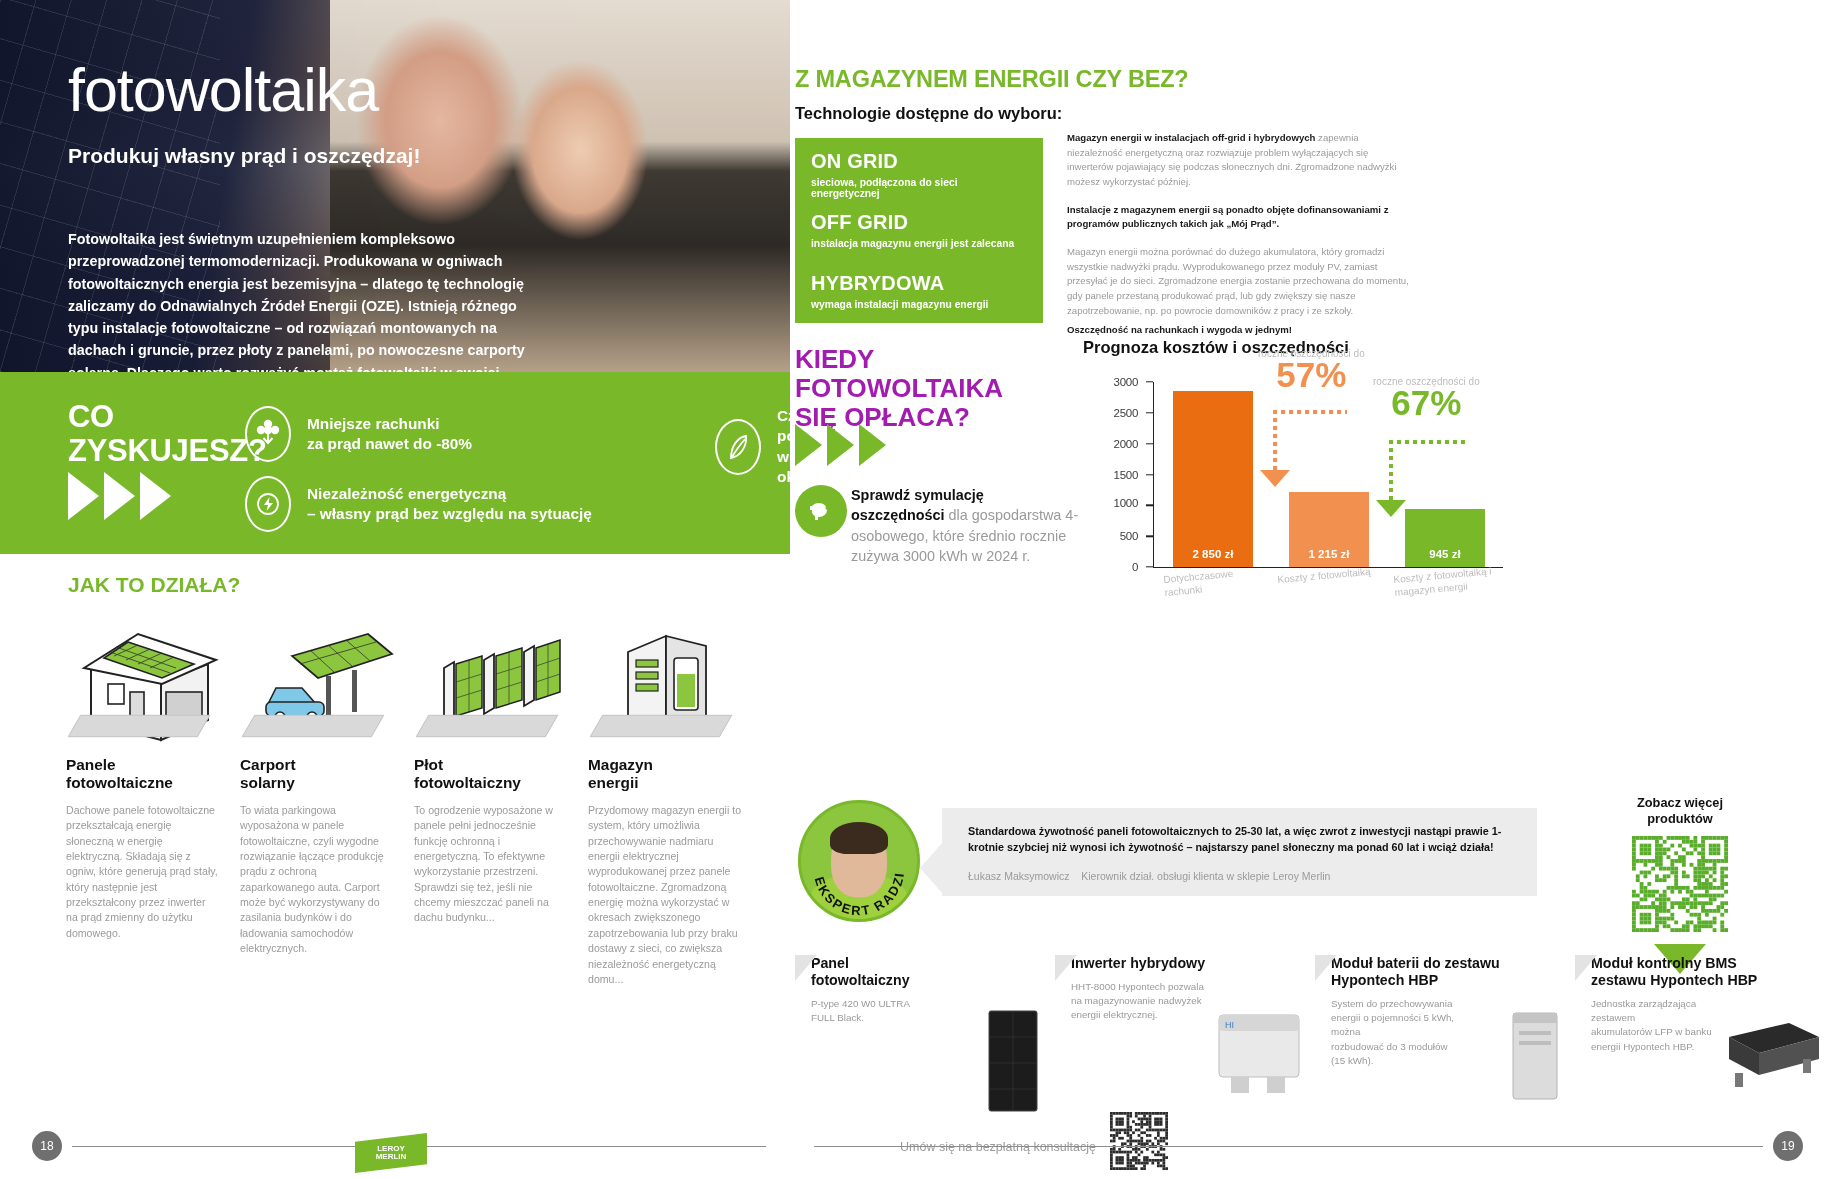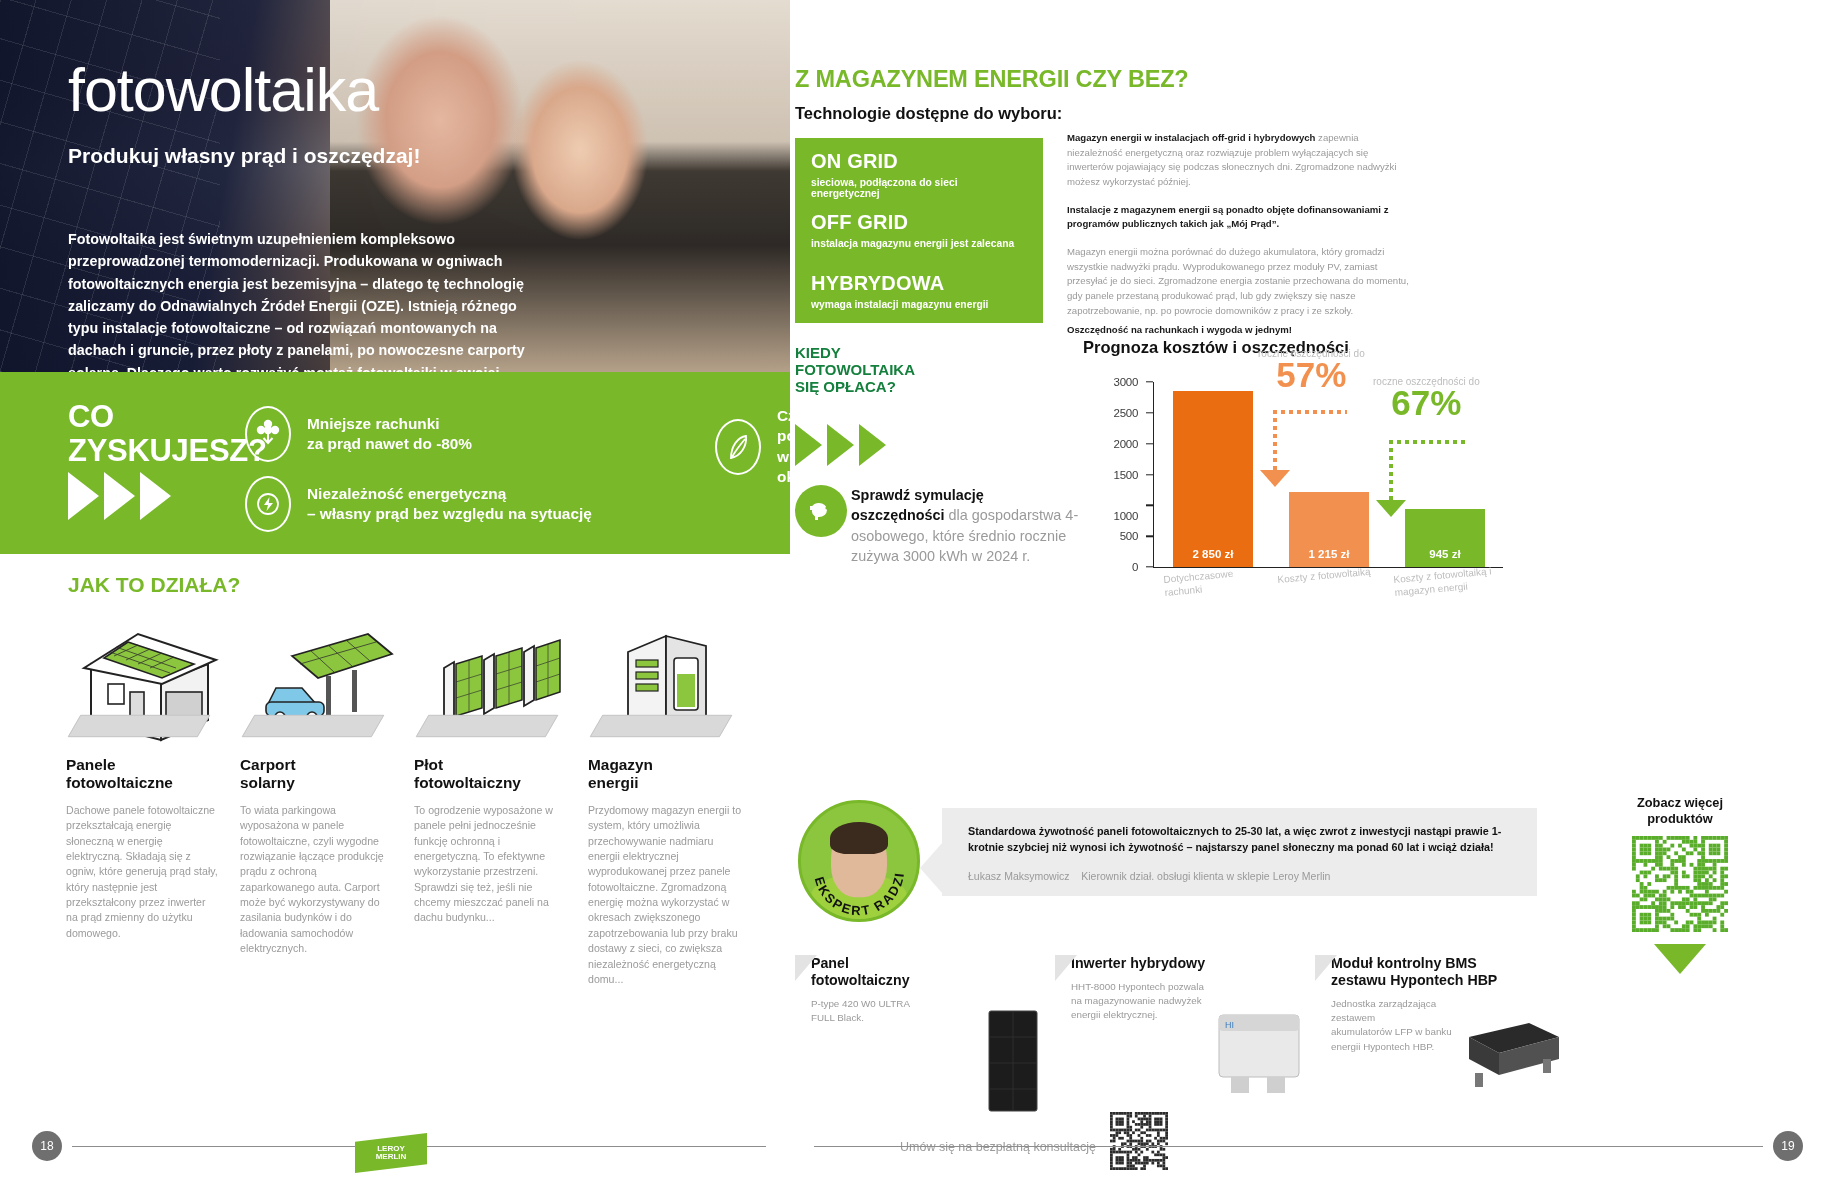--- a/index.html
+++ b/index.html
@@ -106,22 +106,22 @@
   }
   .tech-name { font-size: 20px; font-weight: 700; letter-spacing: .2px; }
   .tech-desc { font-size: 10.3px; font-weight: 700; margin-top: 4px; }
 
   .rt-col { position: absolute; left: 277px; top: 131px; width: 342px; }
   .rt-p { font-size: 9.6px; line-height: 1.53; color: #9a9a9a; margin-bottom: 13px; }
   .rt-p b { color: #1a1a1a; }
   .rt-strong { color:#1a1a1a; font-weight:700; }
 
   .kiedy {
-    position: absolute; left: 5px; top: 345px; color: #15803d;
-    font-size: 15px; font-weight: 700; line-height: 1.12;
+    position: absolute; left: 5px; top: 345px; color: #a21caf;
+    font-size: 26px; font-weight: 700; line-height: 1.12;
   }
   .kiedy-arrows { position: absolute; left: 5px; top: 424px; display: flex; gap: 5px; }
   .ka {
     width: 0; height: 0; border-left: 27px solid #78b829;
     border-top: 21px solid transparent; border-bottom: 21px solid transparent;
   }
   .sym { position: absolute; left: 5px; top: 485px; display: flex; gap: 4px; width: 300px; }
   .sym-ico {
     width: 52px; height: 52px; border-radius: 50%; background: #78b829; flex: none;
     display: flex; align-items: center; justify-content: center; color: #fff; font-size: 25px;
@@ -435,21 +435,21 @@
       </div>
     </div>
 
     <div class="chart-wrap">
       <div class="chart-title">Prognoza kosztów i oszczędności</div>
 
       <div class="plot">
         <div class="yaxis" id="yaxis">
             <div class="ytick" style="top: 185px;">0</div>
             <div class="ytick" style="top: 154.167px;">500</div>
-            <div class="ytick" style="top: 134px;">1000</div>
+            <div class="ytick" style="top: 121px;">1000</div>
             <div class="ytick" style="top: 92.5px;">1500</div>
             <div class="ytick" style="top: 61.6667px;">2000</div>
             <div class="ytick" style="top: 30.8333px;">2500</div>
             <div class="ytick" style="top: 0px;">3000</div>
           </div>
         <div class="axisline-y"></div>
         <div class="axisline-x"></div>
 
         <div class="bars" id="bars">
             <div class="barcell">
@@ -901,20 +901,34 @@
 energii elektrycznej.</div>
         <svg class="p-img" width="96" height="92" viewBox="0 0 96 92">
           <rect x="8" y="8" width="80" height="62" rx="4" fill="#e9e9e9" stroke="#bdbdbd"></rect>
           <rect x="8" y="8" width="80" height="16" rx="4" fill="#d6d6d6"></rect>
           <text x="14" y="21" font-size="9" fill="#3f7fbf" font-family="Liberation Sans, sans-serif">HI</text>
           <rect x="20" y="70" width="18" height="16" fill="#cfcfcf"></rect>
             <rect x="56" y="70" width="18" height="16" fill="#cfcfcf"></rect>
         </svg>
       </div>
 
+      <div class="product">
+        <div class="p-h">Moduł baterii do zestawu
+Hypontech HBP</div>
+        <div class="p-p">System do przechowywania
+energii o pojemności 5 kWh, można
+rozbudować do 3 modułów
+(15 kWh).</div>
+        <svg class="p-img" width="62" height="100" viewBox="0 0 62 100">
+          <rect x="8" y="6" width="44" height="86" rx="3" fill="#dcdcdc" stroke="#b4b4b4"></rect>
+          <rect x="8" y="6" width="44" height="10" fill="#c4c4c4"></rect>
+          <rect x="14" y="24" width="32" height="4" fill="#bdbdbd"></rect>
+          <rect x="14" y="34" width="32" height="4" fill="#bdbdbd"></rect>
+        </svg>
+      </div>
 
       <div class="product">
         <div class="p-h">Moduł kontrolny BMS
 zestawu Hypontech HBP</div>
         <div class="p-p">Jednostka zarządzająca zestawem
 akumulatorów LFP w banku
 energii Hypontech HBP.</div>
         <svg class="p-img" width="108" height="88" viewBox="0 0 108 88">
           <polygon points="10,30 70,16 100,30 40,46" fill="#2a2a2a"></polygon>
           <polygon points="10,30 40,46 40,68 10,52" fill="#3a3a3a"></polygon>

